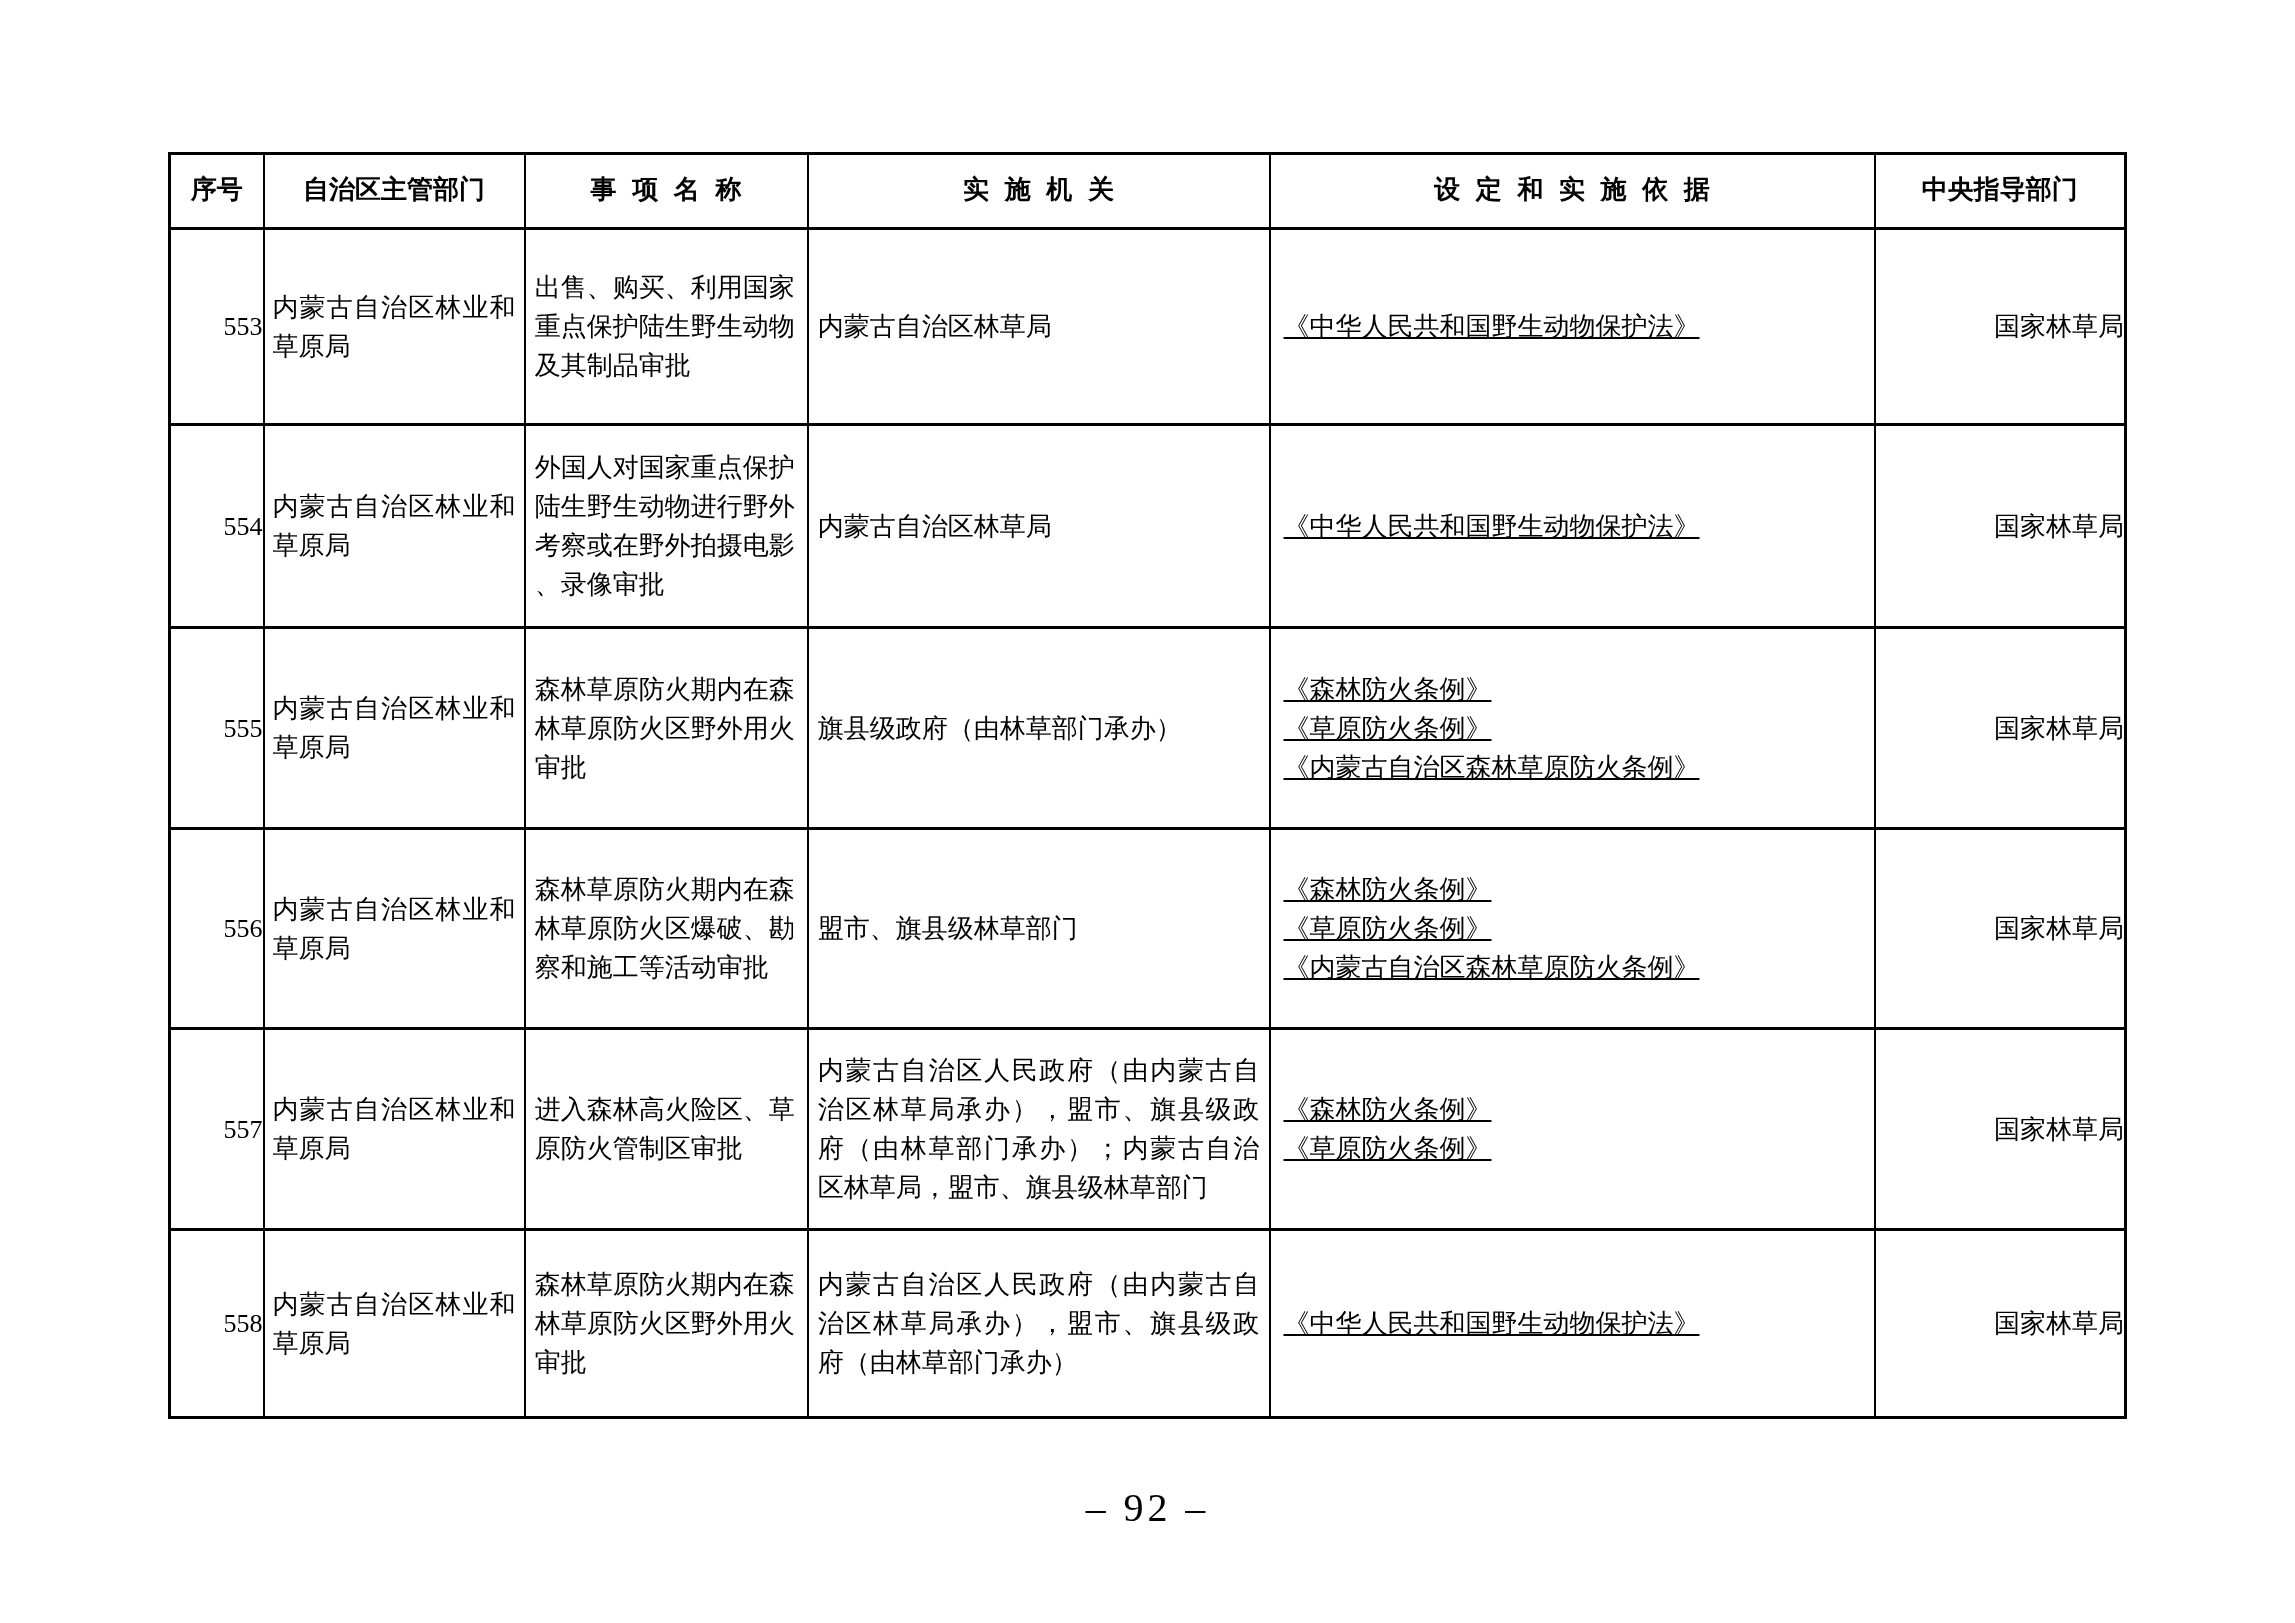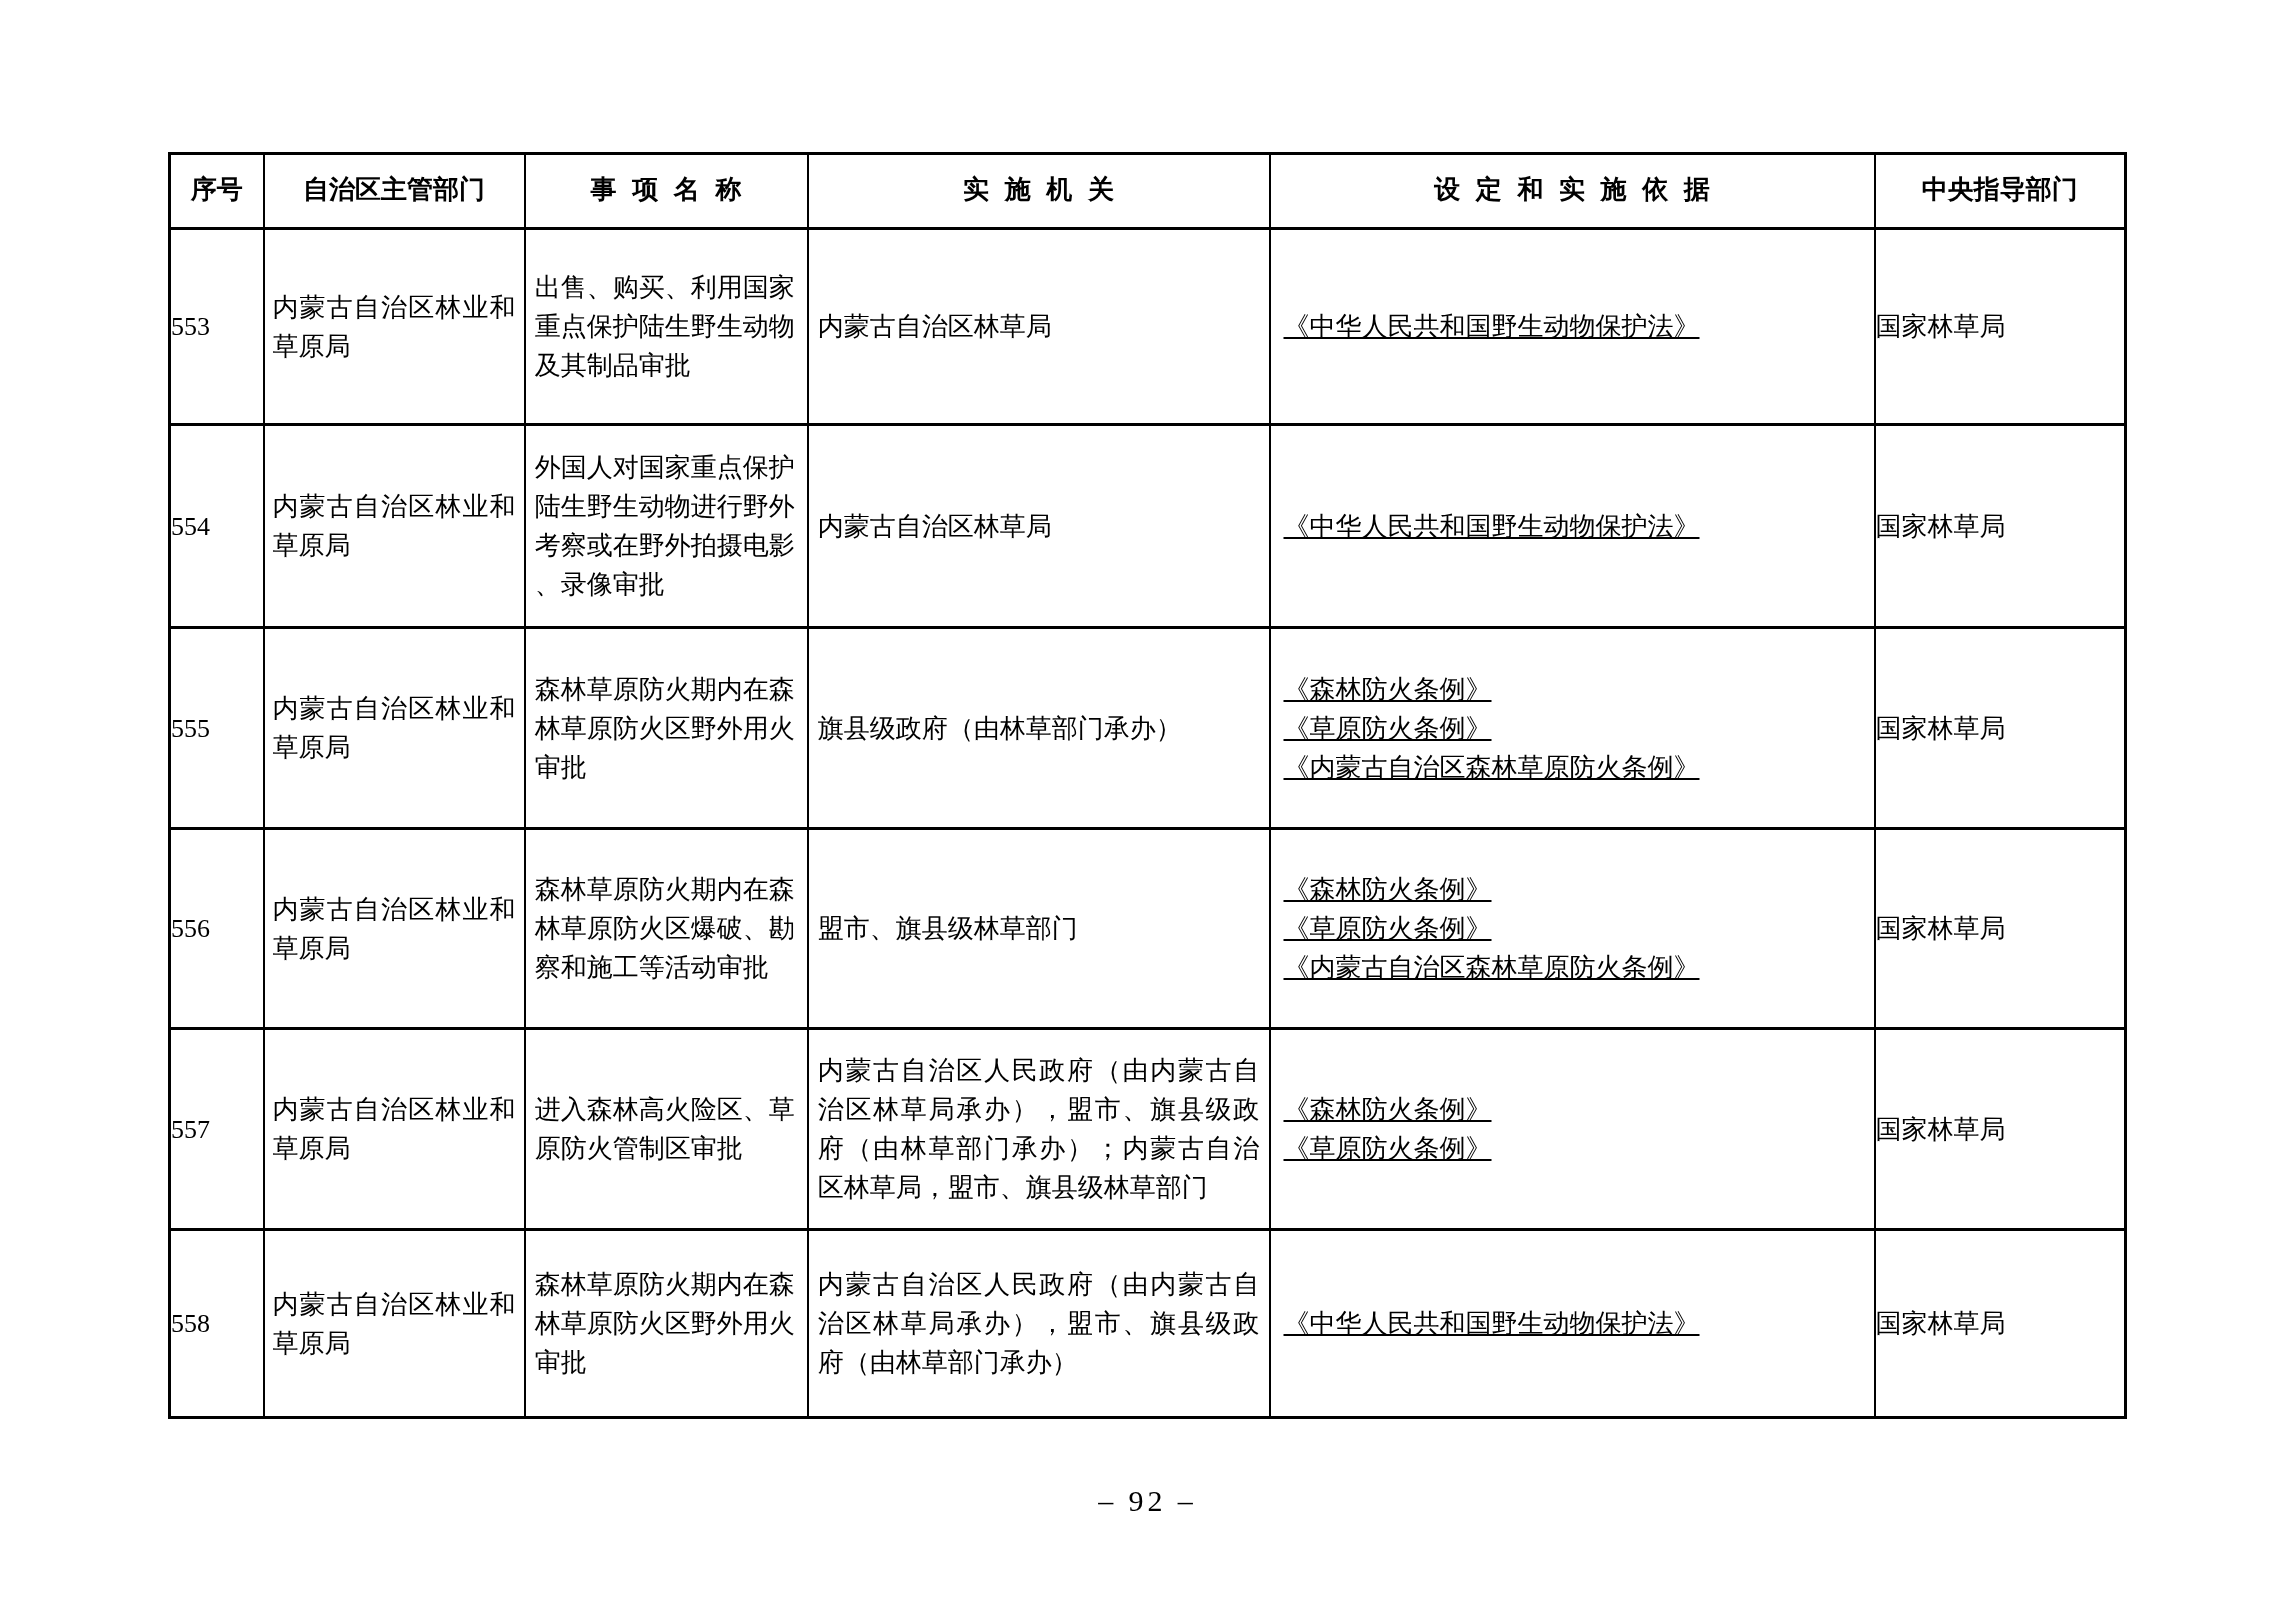--- a/index.html
+++ b/index.html
@@ -26,21 +26,21 @@
     line-height:39px;
     padding:0;
     overflow:hidden;
   }
   th{
     font-family:Liberation Mono, monospace;
     font-weight:bold;
     text-align:center;
     font-size:26px;
   }
-  td.seq,td.central{text-align:left;}
+  td.seq,td.central{text-align:right;}
   td.dept,td.item,td.agency{
     text-align:justify;
     text-align-last:left;
     word-break:break-all;
     line-break:anywhere;
   }
   td.dept{padding:0 7.9px;}
   td.item{padding:0 11.8px 0 9.2px;}
   td.agency{padding:0 9.2px;}
   td.basis{
@@ -55,21 +55,21 @@
   tr.h-r1{height:196px;}
   tr.h-r2{height:203px;}
   tr.h-r3{height:201px;}
   tr.h-r4{height:200px;}
   tr.h-r5{height:201px;}
   tr.h-r6{height:188px;}
   .page-num{
     position:absolute;
     left:0;top:1484px;width:2295px;
     text-align:center;
-    font-size:30px;
+    font-size:40px;
     letter-spacing:3.9px;
   }
 </style>
 </head>
 <body>
 
 <table class="approval">
   <colgroup>
     <col style="width:94px">
     <col style="width:261px">

